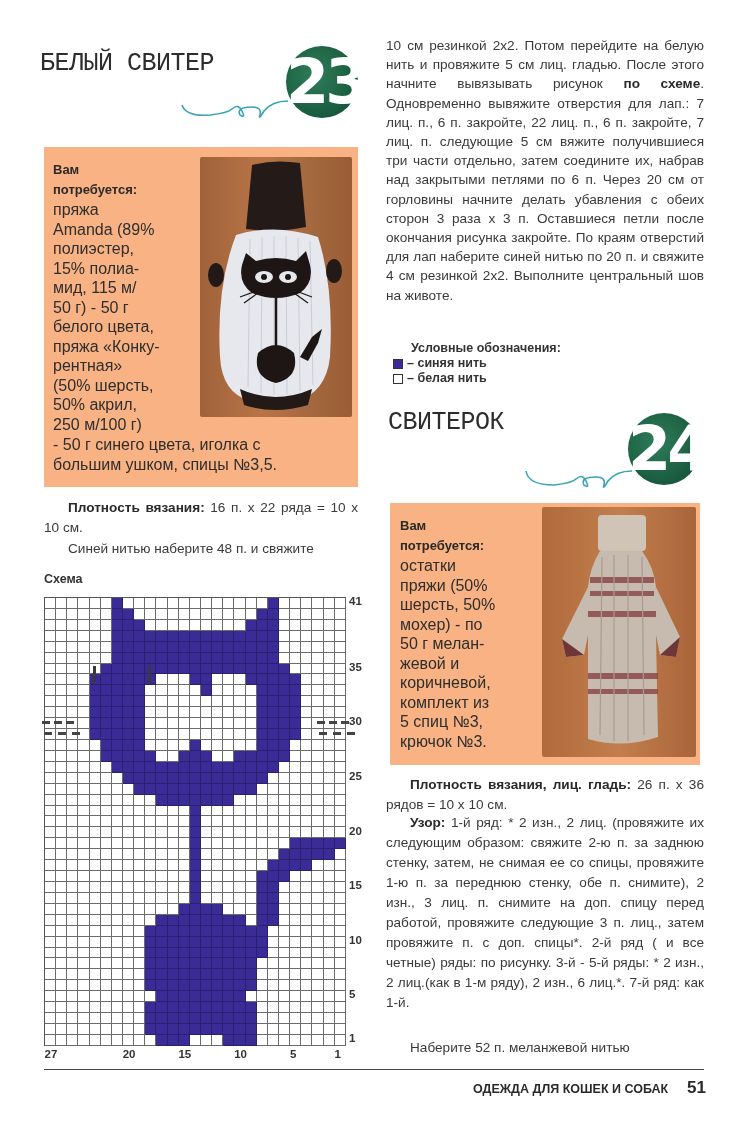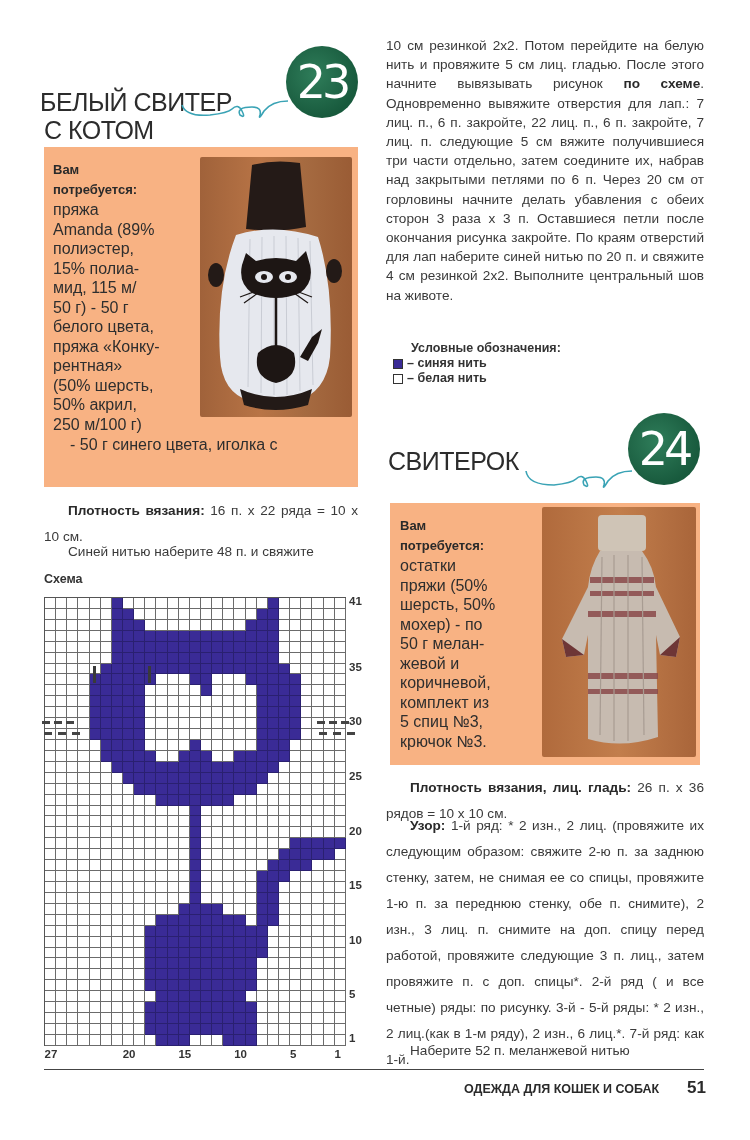--- a/index.html
+++ b/index.html
@@ -2,52 +2,51 @@
 <html><head>
 <meta charset="utf-8">
 <style>
   html, body { margin: 0; padding: 0; }
   body {
     width: 750px; height: 1140px; background: #ffffff; position: relative; overflow: hidden;
     font-family: "Liberation Sans", "DejaVu Sans", sans-serif; color: #333;
   }
   .abs { position: absolute; }
   .title {
-    font-family: Liberation Sans, sans-serif; font-weight: 300;
-    font-size: 25px; line-height: 28px; color: #2c2c2c; letter-spacing: -0.5px; margin-top: 38px;
+    font-family: Liberation Mono, monospace; font-weight: 300;
+    font-size: 25px; line-height: 28px; color: #2c2c2c; letter-spacing: -0.5px;
   }
   .badge {
     width: 72px; height: 72px; border-radius: 50%;
     background: radial-gradient(circle at 40% 40%, #2f7d5a, #185a3d 70%);
-    color: #fff; font-weight: normal; font-size: 46px; line-height: 72px; text-align: center;
+    color: #fff; font-weight: bold; font-size: 62px; line-height: 72px; text-align: center;
     font-family: "DejaVu Sans", sans-serif; letter-spacing: -4px;
   }
   .curl { stroke: #3aa3b5; stroke-width: 1.6; fill: none; }
   .orange-box { background: #f8b283; }
   .need-head { font-weight: bold; font-size: 13px; line-height: 20px; color: #2a2a2a; }
   .need-text { font-size: 16px; line-height: 19.5px; color: #2e2e2e; }
   .photo { border-radius: 2px; overflow: hidden; }
-  .body-text { font-size: 13.6px; line-height: 26px; color: #3a3a3a; text-align: justify; }
+  .body-text { font-size: 13.6px; line-height: 20px; color: #3a3a3a; text-align: justify; }
   .body-text b { color: #2a2a2a; }
   .indent { text-indent: 24px; }
   .legend-item { font-size: 12.5px; font-weight: bold; color: #333; line-height: 15px; display: flex; align-items: center; gap: 4px; }
   .sw { width: 10px; height: 10px; border: 1px solid #333; display: inline-block; box-sizing: border-box; }
   .grid-wrap { position: absolute; left: 44px; top: 597px; }
   .grid { display: grid; grid-template-columns: repeat(27, 11.15px); grid-auto-rows: 10.93px; border-left: 1px solid #555; border-top: 1px solid #555; }
   .cell { border-right: 1px solid #6b6b6b; border-bottom: 1px solid #6b6b6b; box-sizing: border-box; background: #fff; }
   .cell.b { background: #3a2b96; border-color: #2a2070; }
   .axis-num { position: absolute; font-size: 11.5px; font-weight: bold; color: #333; }
   .footer-line { position: absolute; left: 44px; top: 1069px; width: 660px; height: 1px; background: #444; }
 </style>
 </head>
 <body>
 
 <div class="abs title" style="left:40px; top:50px;">
   <div>БЕЛЫЙ СВИТЕР</div>
-  <div style="padding-left:4px;">С КОТОМ</div>
 </div>
 <svg class="abs" style="left:180px; top:95px;" width="110" height="30" viewBox="0 0 110 30">
   <path class="curl" d="M2 10 Q6 22 30 20 Q48 18 52 14 Q58 8 62 16 Q66 24 60 20 Q56 12 72 12 Q82 12 80 20 Q78 26 84 16 Q92 6 108 6"></path>
 </svg>
 <div class="abs badge" style="left:286px; top:46px;">23</div>
 
 <div class="abs orange-box" style="left:44px; top:147px; width:314px; height:340px;"></div>
 <div class="abs" style="left:53px; top:160px; width:150px;">
   <div class="need-head">
     <div>Вам</div>
@@ -61,22 +60,23 @@
     <div>мид, 115 м/</div>
     <div>50 г) - 50 г</div>
     <div>белого цвета,</div>
     <div>пряжа «Конку-</div>
     <div>рентная»</div>
     <div>(50% шерсть,</div>
     <div>50% акрил,</div>
     <div>250 м/100 г)</div>
   </div>
 </div>
-<div class="abs need-text" style="left:70px; top:435px; width:300px;">
+<div class="abs need-text" style="left:53px; top:435px; width:300px;">
   <div>- 50 г синего цвета, иголка с</div>
+  <div>большим ушком, спицы №3,5.</div>
 </div>
 
 <div class="abs photo" style="left:200px; top:157px; width:152px; height:260px; background:linear-gradient(90deg,#a0623a,#b87446 40%,#a56a40 70%,#9a5c35);">
   <svg width="152" height="260" viewBox="0 0 152 260">
 
     <path d="M52 8 Q75 2 100 6 L106 70 Q78 76 46 72 Z" fill="#241a17"></path>
 
     <path d="M36 78 Q75 66 118 80 Q134 130 130 200 Q126 236 96 244 Q72 250 50 244 Q22 236 20 200 Q16 130 36 78 Z" fill="#e6e8ee"></path>
     <path d="M40 232 Q75 248 112 232 L108 248 Q75 258 44 248 Z" fill="#231a17"></path>
 
@@ -1328,16 +1328,16 @@
 
 <div class="abs body-text" style="left:386px; top:775px; width:318px;">
   <span style="display:inline-block; width:24px;"></span><b>Плотность вязания, лиц. гладь:</b><span> 26 п. х 36 рядов = 10 х 10 см.</span>
 </div>
 <div class="abs body-text" style="left:386px; top:813px; width:318px;">
   <span style="display:inline-block; width:24px;"></span><b>Узор:</b><span> 1-й ряд: * 2 изн., 2 лиц. (провяжите их следующим образом: свяжите 2-ю п. за заднюю стенку, затем, не снимая ее со спицы, провяжите 1-ю п. за переднюю стенку, обе п. снимите), 2 изн., 3 лиц. п. снимите на доп. спицу перед работой, провяжите следующие 3 п. лиц., затем провяжите п. с доп. спицы*. 2-й ряд ( и все четные) ряды: по рисунку. 3-й - 5-й ряды: * 2 изн., 2 лиц.(как в 1-м ряду), 2 изн., 6 лиц.*. 7-й ряд: как 1-й.</span>
 </div>
 <div class="abs body-text indent" style="left:386px; top:1038px; width:318px;">Наберите 52 п. меланжевой нитью</div>
 
 <div class="footer-line"></div>
-<div class="abs" style="right:44px; top:1078px; display:flex; align-items:baseline; gap:28px;">
+<div class="abs" style="right:44px; top:1078px; display:flex; align-items:baseline; gap:19px;">
   <span style="font-size:12.5px; font-weight:bold; color:#2a2a2a;">ОДЕЖДА ДЛЯ КОШЕК И СОБАК</span>
   <span style="font-size:17px; font-weight:bold; color:#2a2a2a;">51</span>
 </div>
 
 </body></html>

